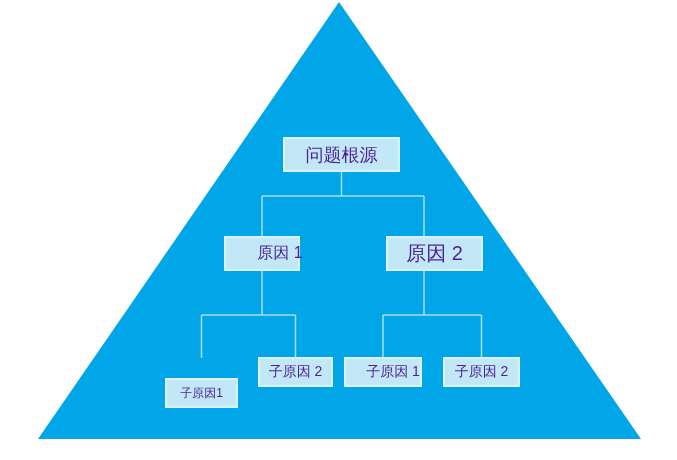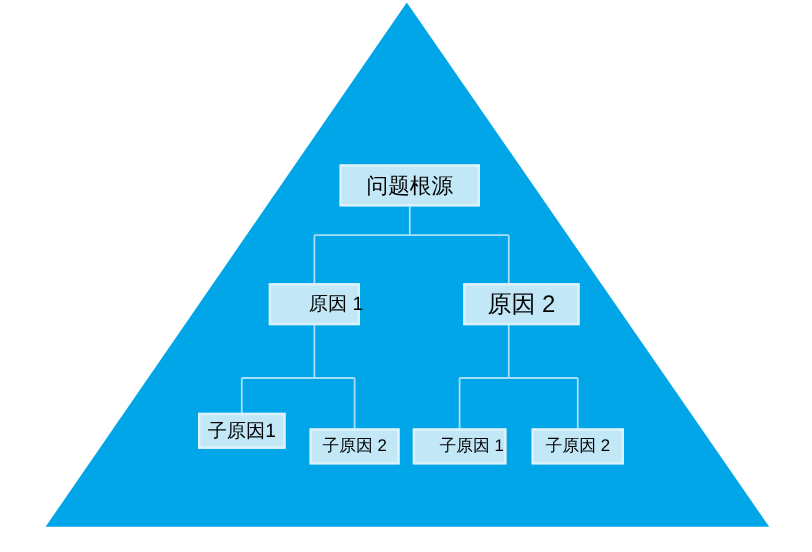--- a/index.html
+++ b/index.html
@@ -21,28 +21,28 @@
     top: 0;
   }
   .node {
     position: absolute;
     display: flex;
     align-items: center;
     justify-content: center;
     background: #C2E8F8;
     border: 2px solid #DCF2FB;
     box-sizing: border-box;
-    color: #000000;
+    color: #4c1d95;
     white-space: nowrap;
     text-align: center;
   }
   .node-root  { left: 283px; top: 137px; width: 117px; height: 35px; font-size: 18px; }
   .node-l2a   { left: 224px; top: 236px; width: 76px;  height: 35px; font-size: 16px; padding-left: 36px; }
   .node-l2b   { left: 386px; top: 236px; width: 97px;  height: 35px; font-size: 20px; }
-  .node-l3a   { left: 165px; top: 344px; width: 73px;  height: 30px; font-size: 16px; }
+  .node-l3a   { left: 165px; top: 378px; width: 73px;  height: 30px; font-size: 12px; }
   .node-l3b   { left: 258px; top: 357px; width: 75px;  height: 30px; font-size: 14px; }
   .node-l3c   { left: 344px; top: 357px; width: 78px;  height: 30px; font-size: 14px; padding-left: 20px; }
   .node-l3d   { left: 443px; top: 357px; width: 77px;  height: 30px; font-size: 14px; }
 </style>
 </head>
 <body>
 
 <div class="canvas">
 
   <svg class="layer" width="677" height="460" viewBox="0 0 677 460">

